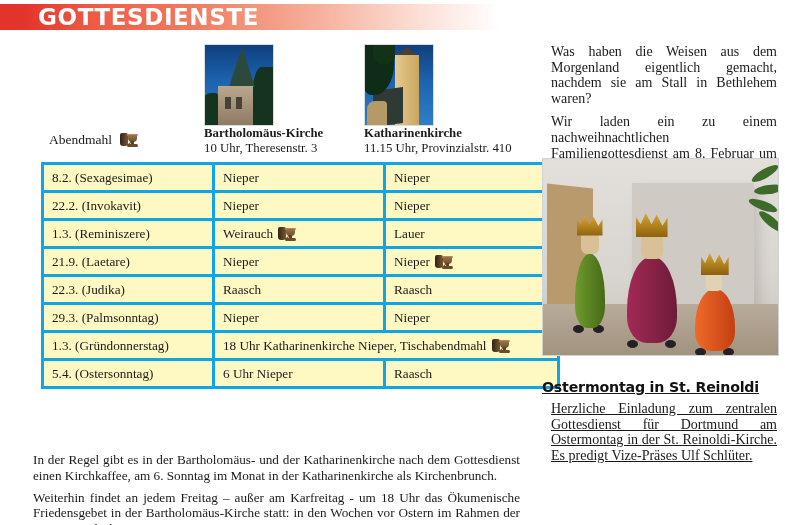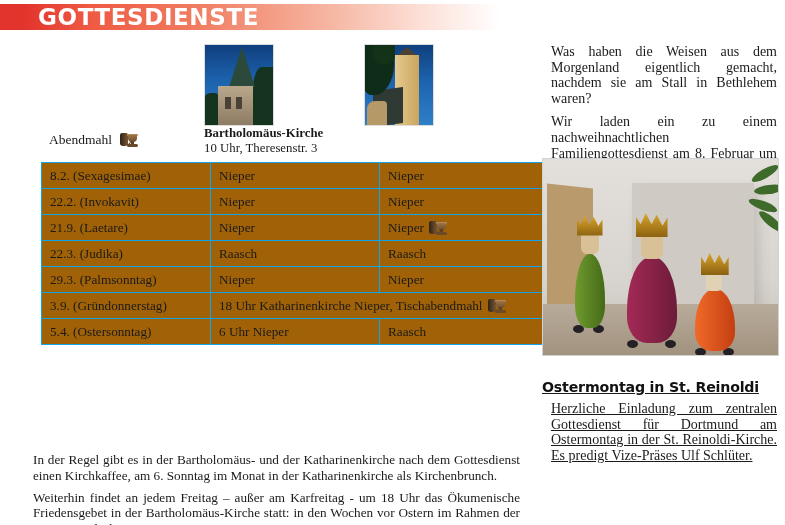--- a/index.html
+++ b/index.html
@@ -221,26 +221,26 @@
   }
 
   
   table.schedule {
     border-collapse: collapse;
     width: 483px;
     table-layout: fixed;
     margin-top: 2px;
   }
   table.schedule td {
-    border: 1px solid #0ea5e9;
+    border: 3px solid #0ea5e9;
     font-size: 13.2px;
     padding: 3px 0 3px 8px;
     height: 19px;
     vertical-align: middle;
-    background: #a16207;
+    background: #fef9c3;
   }
   td.c-date { width: 160px; }
   td.c-bart { width: 160px; }
   td.c-kath { width: 163px; }
 
   
   .footer-text {
     position: absolute;
     left: 33px;
     top: 452px;
@@ -430,51 +430,60 @@
       <span class="chalice">
         <span class="jug"></span><span class="handle"></span>
         <span class="cup-rim"></span><span class="cup"></span>
         <span class="stem"></span><span class="foot"></span>
       </span>
     </div>
     <div class="col-title col-bart">
       <div>Bartholomäus-Kirche</div>
       <div class="sub">10 Uhr, Theresenstr. 3</div>
     </div>
+    <div class="col-title col-kath">
+      <div>Katharinenkirche</div>
+      <div class="sub">11.15 Uhr, Provinzialstr. 410</div>
+    </div>
   </div>
 
   <table class="schedule">
     <tbody id="schedule-body">
         <tr>
           <td class="c-date">8.2. (Sexagesimae)</td>
           <td class="c-bart"><span>Nieper</span></td>
           <td class="c-kath"><span>Nieper</span></td>
         </tr>
         <tr>
           <td class="c-date">22.2. (Invokavit)</td>
           <td class="c-bart"><span>Nieper</span></td>
           <td class="c-kath"><span>Nieper</span></td>
         </tr>
         <tr>
+          <td class="c-date">1.3. (Reminiszere)</td>
+          <td class="c-bart"><span>Weirauch</span><span class="chalice"><span class="jug"></span><span class="handle"></span><span class="cup-rim"></span><span class="cup"></span><span class="stem"></span><span class="foot"></span></span></td>
+          <td class="c-kath"><span>Lauer</span></td>
+        </tr>
+        <tr>
           <td class="c-date">21.9. (Laetare)</td>
           <td class="c-bart"><span>Nieper</span></td>
           <td class="c-kath"><span>Nieper</span><span class="chalice"><span class="jug"></span><span class="handle"></span><span class="cup-rim"></span><span class="cup"></span><span class="stem"></span><span class="foot"></span></span></td>
         </tr>
         <tr>
           <td class="c-date">22.3. (Judika)</td>
           <td class="c-bart"><span>Raasch</span></td>
           <td class="c-kath"><span>Raasch</span></td>
         </tr>
         <tr>
           <td class="c-date">29.3. (Palmsonntag)</td>
           <td class="c-bart"><span>Nieper</span></td>
           <td class="c-kath"><span>Nieper</span></td>
         </tr>
         <tr>
-          <td class="c-date">3.9. (Gründonnerstag)</td>
+          <td class="c-date">1.3. (Gründonnerstag)</td>
           <td colspan="2"><span>18 Uhr Katharinenkirche Nieper, Tischabendmahl</span><span class="chalice"><span class="jug"></span><span class="handle"></span><span class="cup-rim"></span><span class="cup"></span><span class="stem"></span><span class="foot"></span></span></td>
         </tr>
         <tr>
           <td class="c-date">5.4. (Ostersonntag)</td>
           <td class="c-bart"><span>6 Uhr Nieper</span></td>
           <td class="c-kath"><span>Raasch</span></td>
         </tr>
       </tbody>
   </table>
 </div>

